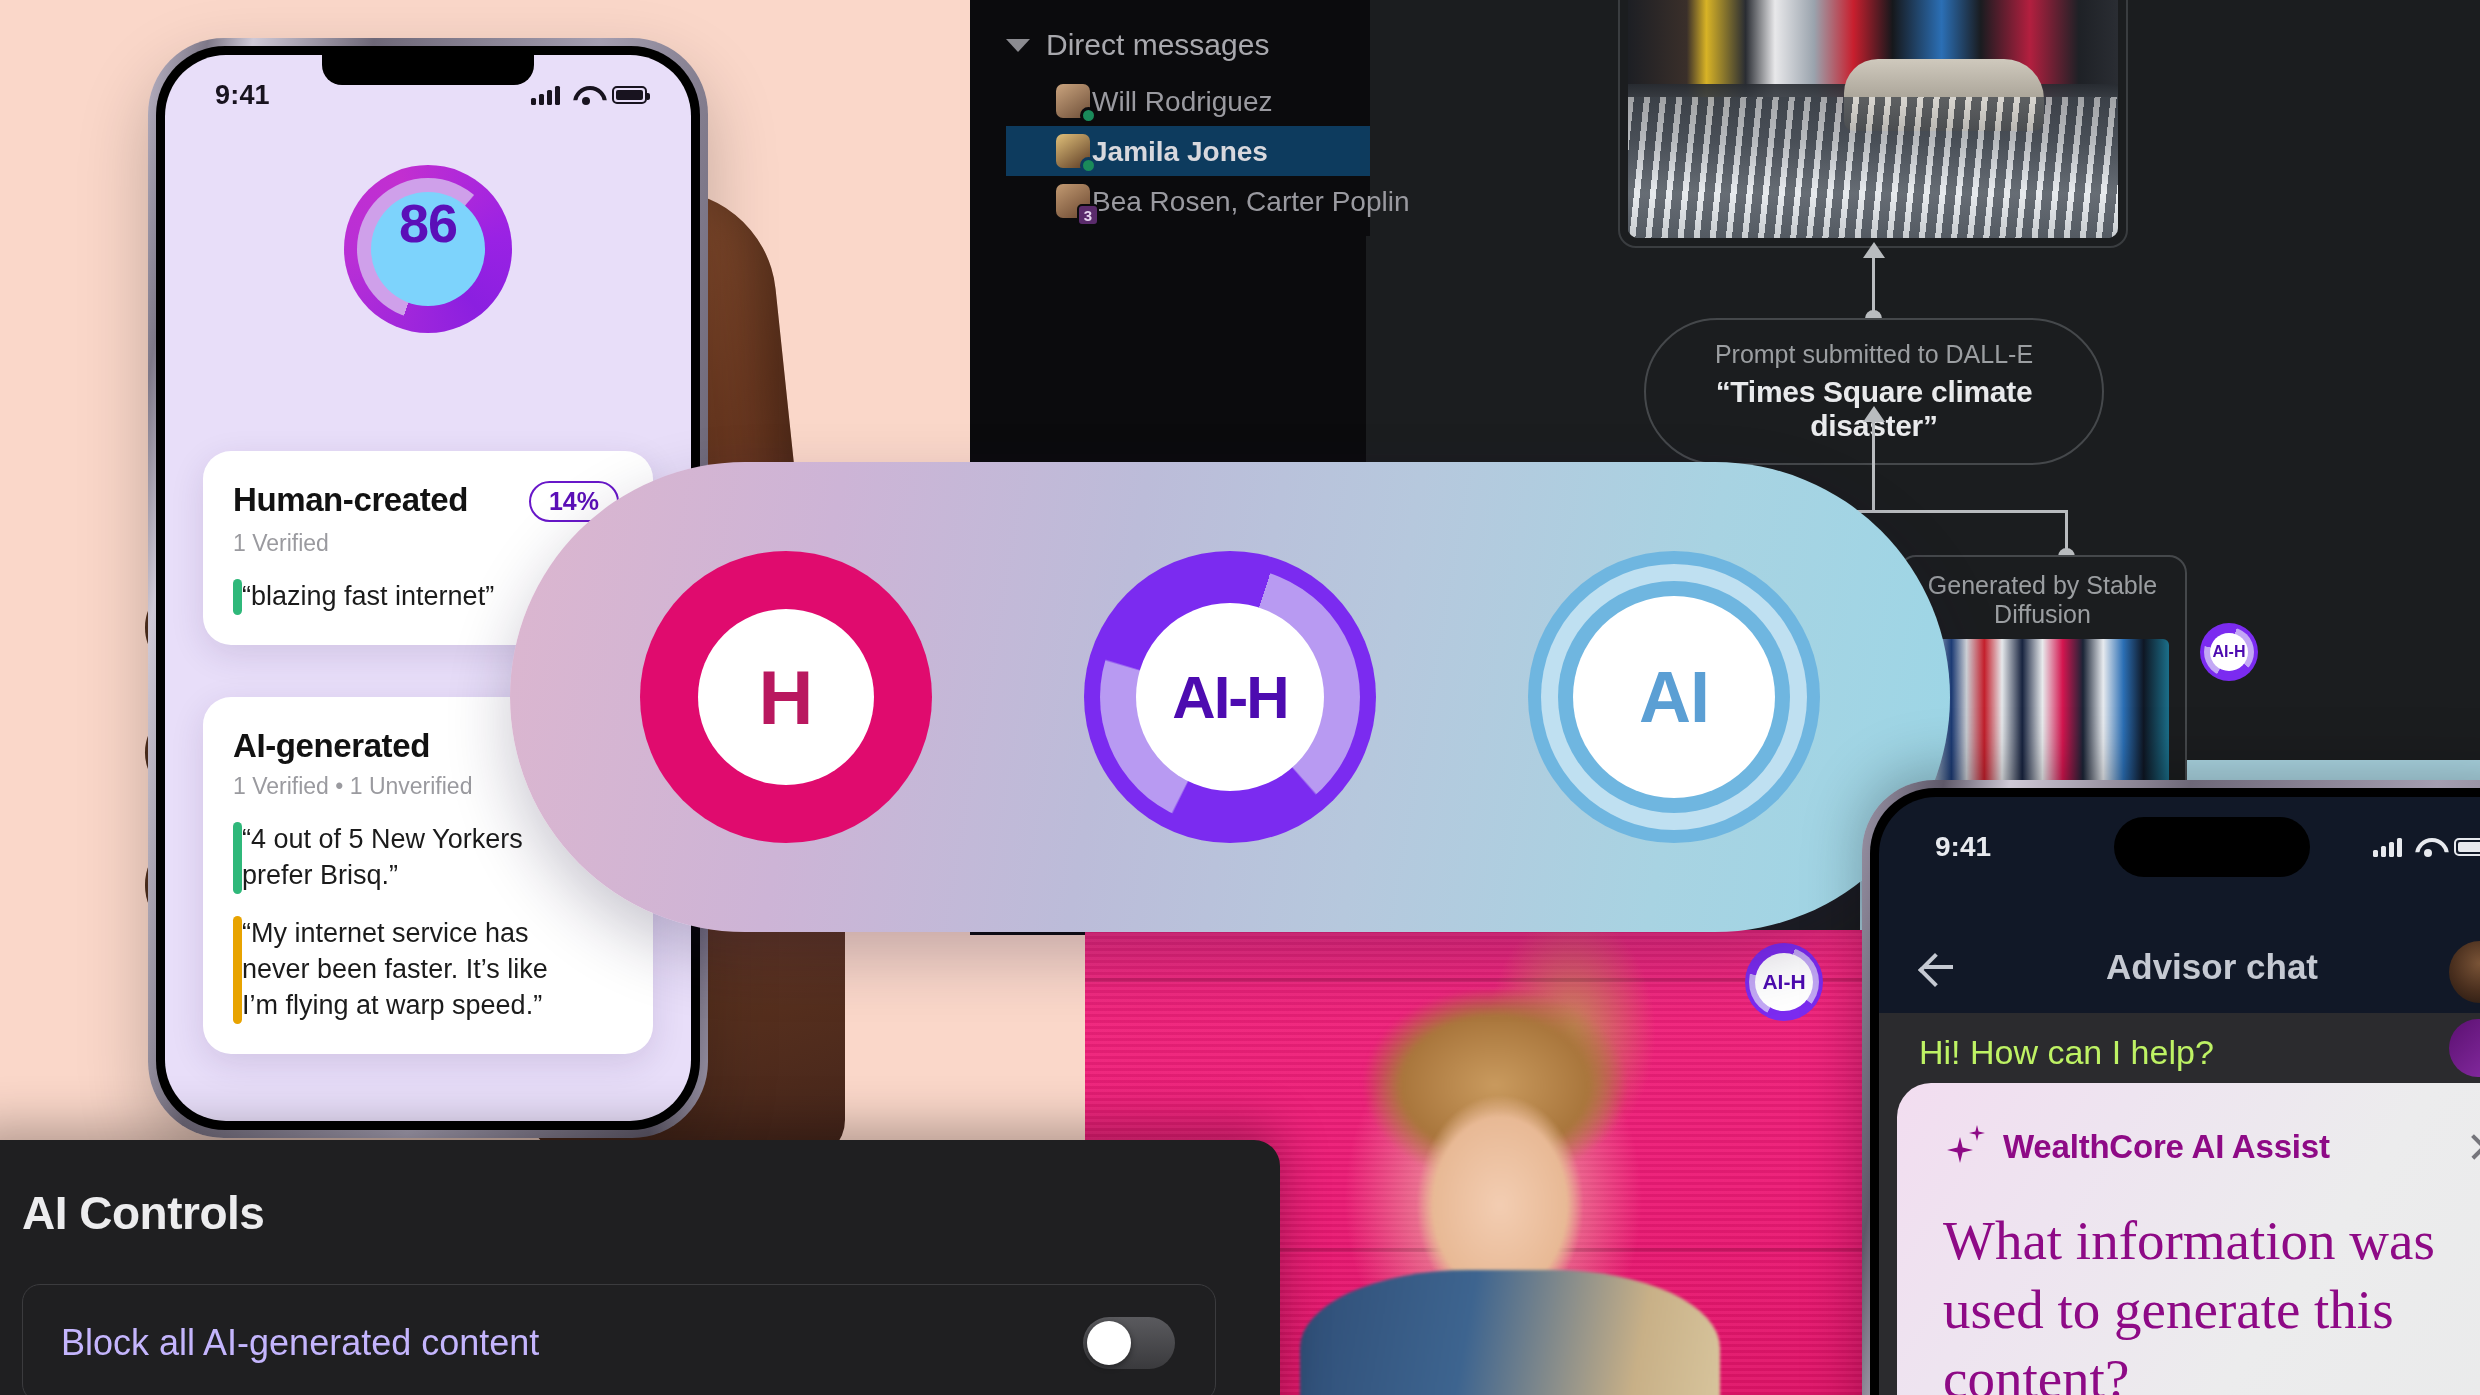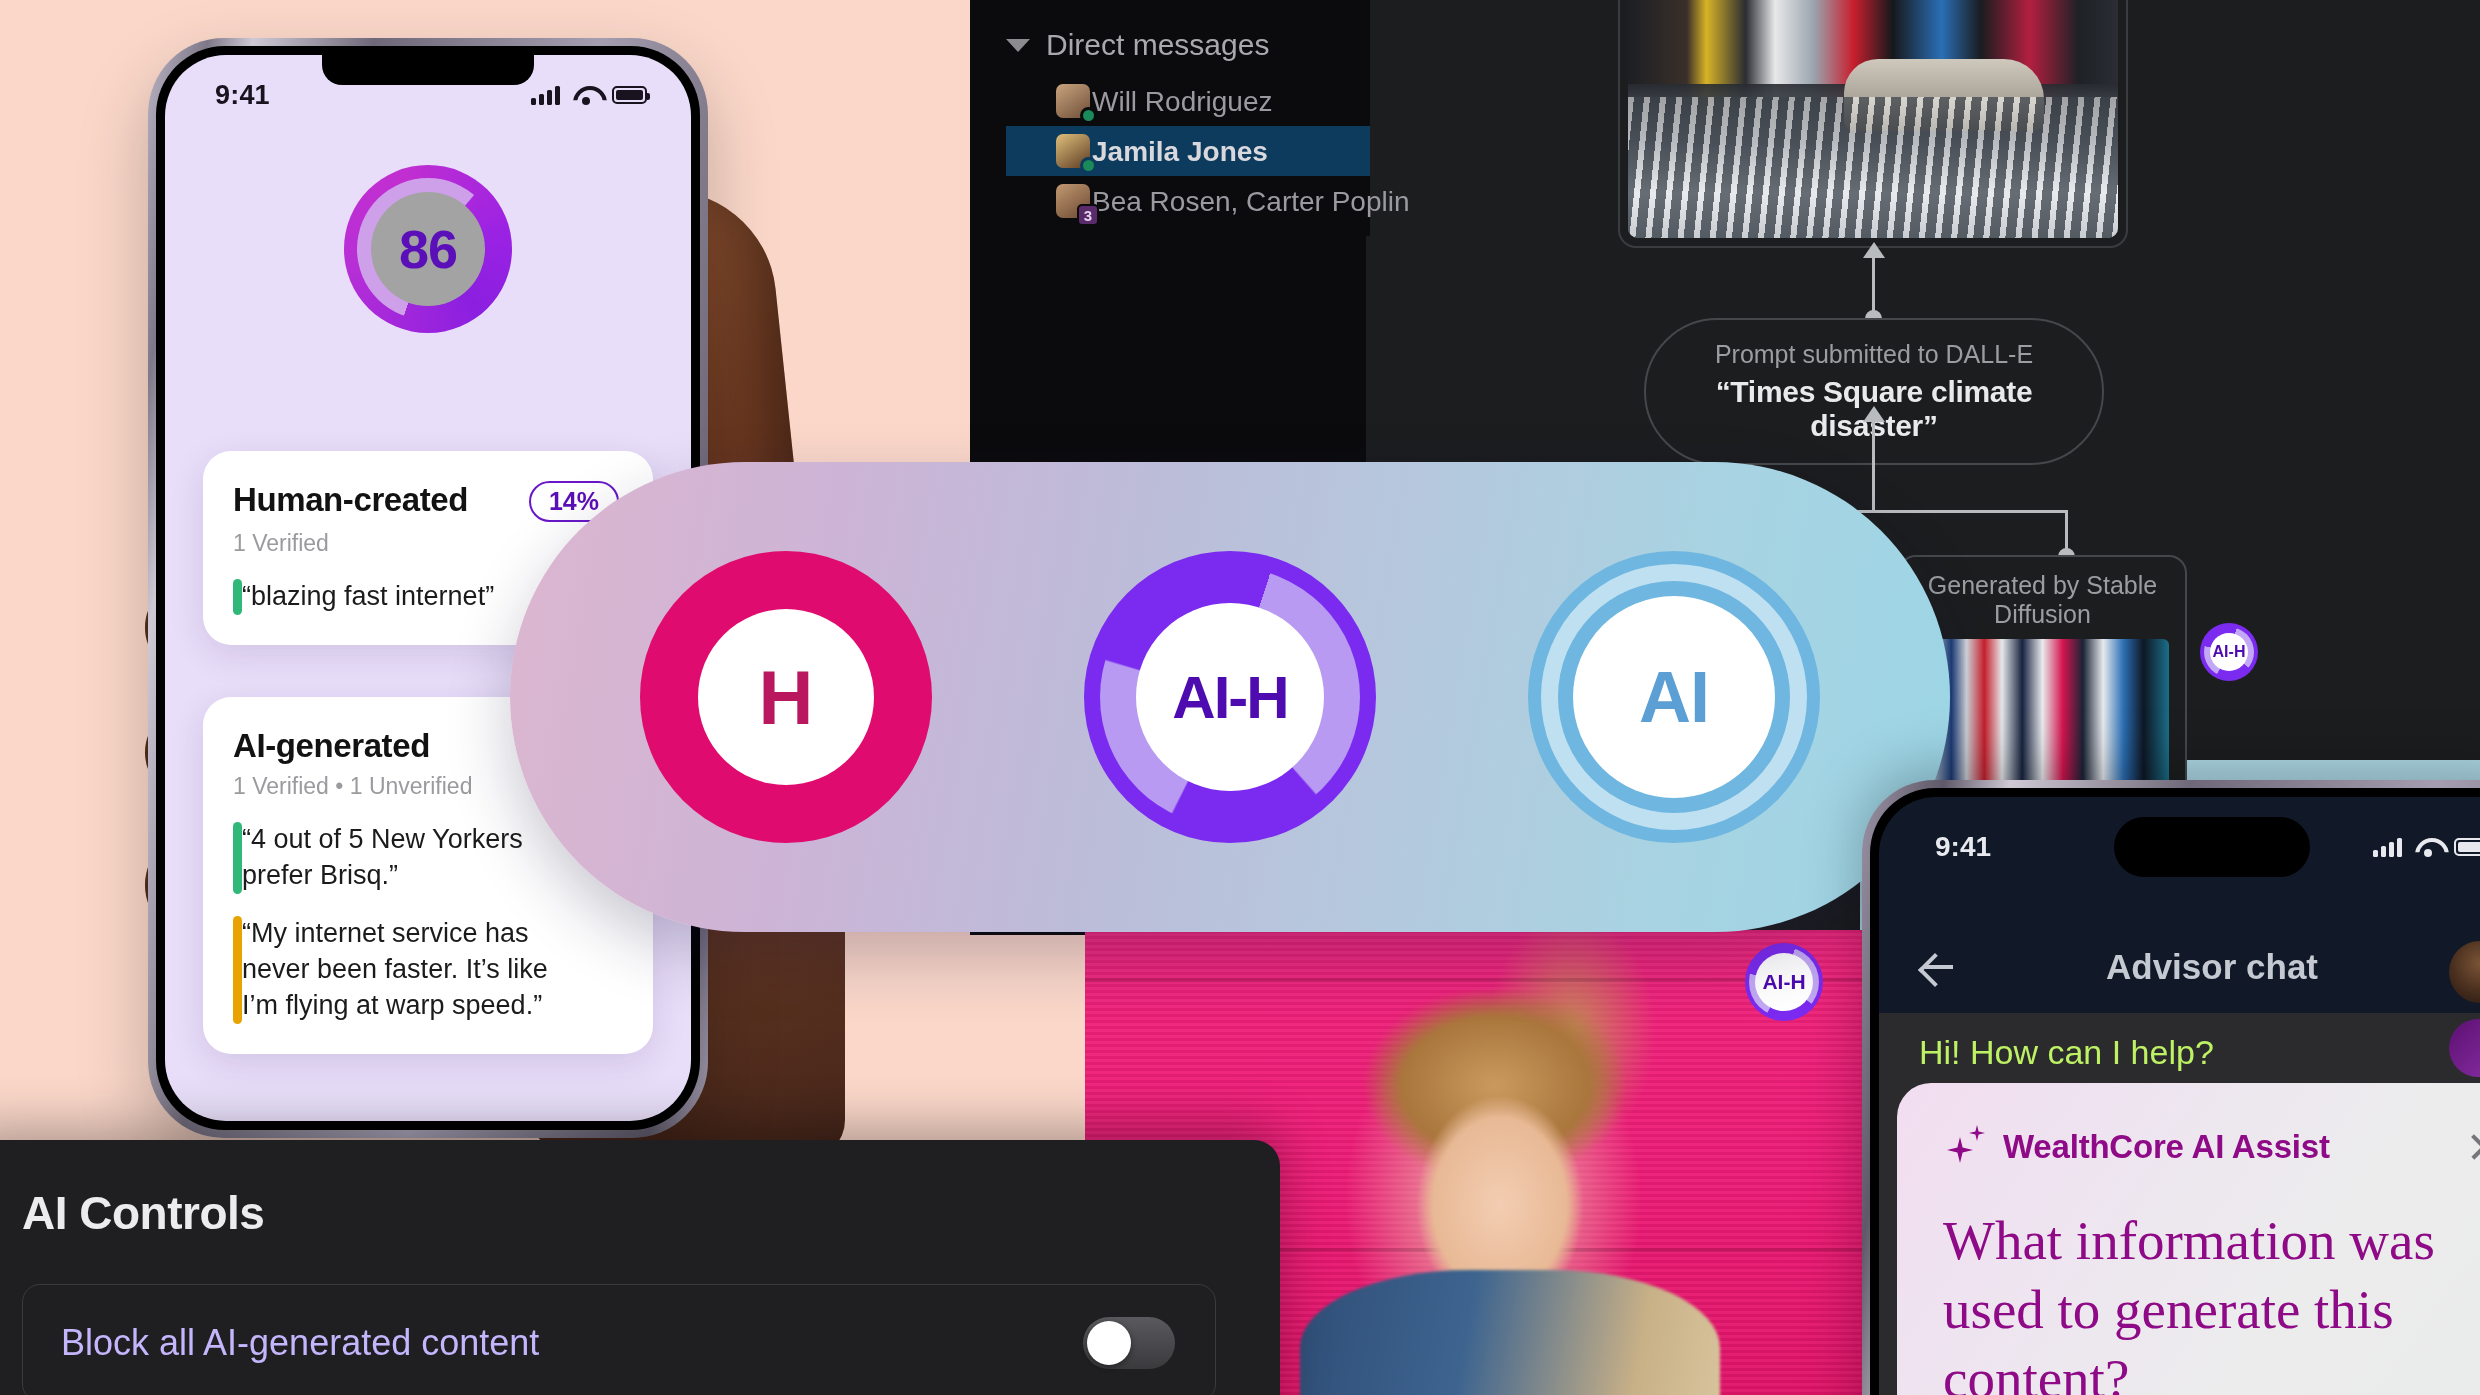--- a/index.html
+++ b/index.html
@@ -115,22 +115,22 @@
   }
   .ring-outer {
     position:absolute; inset:0; border-radius:50%;
     background: conic-gradient(from 140deg, #8b1fe0 0deg, #b82fd6 120deg, #c22fd0 200deg, #9a22e4 300deg, #8b1fe0 360deg);
   }
   .ring-mid {
     position:absolute; inset:13px; border-radius:50%;
     background: conic-gradient(from 200deg, #cfa0ea 0deg, #cfa0ea 200deg, rgba(207,160,234,0) 201deg);
   }
   .ring-core {
-    position:absolute; inset:27px; border-radius:50%; background:#a3a3a3;
-    display:flex; align-items:center; justify-content:center;
+    position:absolute; inset:27px; border-radius:50%; background:#7dd3fc;
+    display:flex; align-items:flex-start; justify-content:center;
   }
   .score-num { font-size: 54px; font-weight: 700; color:#5b0fb8; letter-spacing:-1px; }
   .score-label { margin-top: 18px; font-size: 39px; font-weight: 700; color:#5b0fb8; letter-spacing:-.5px; }
 
   .card {
     position:absolute; left: 38px; right: 38px;
     background: #fff; border-radius: 28px;
     box-shadow: 0 10px 34px rgba(46,18,82,0.12);
     padding: 30px 34px 30px 30px;
   }

